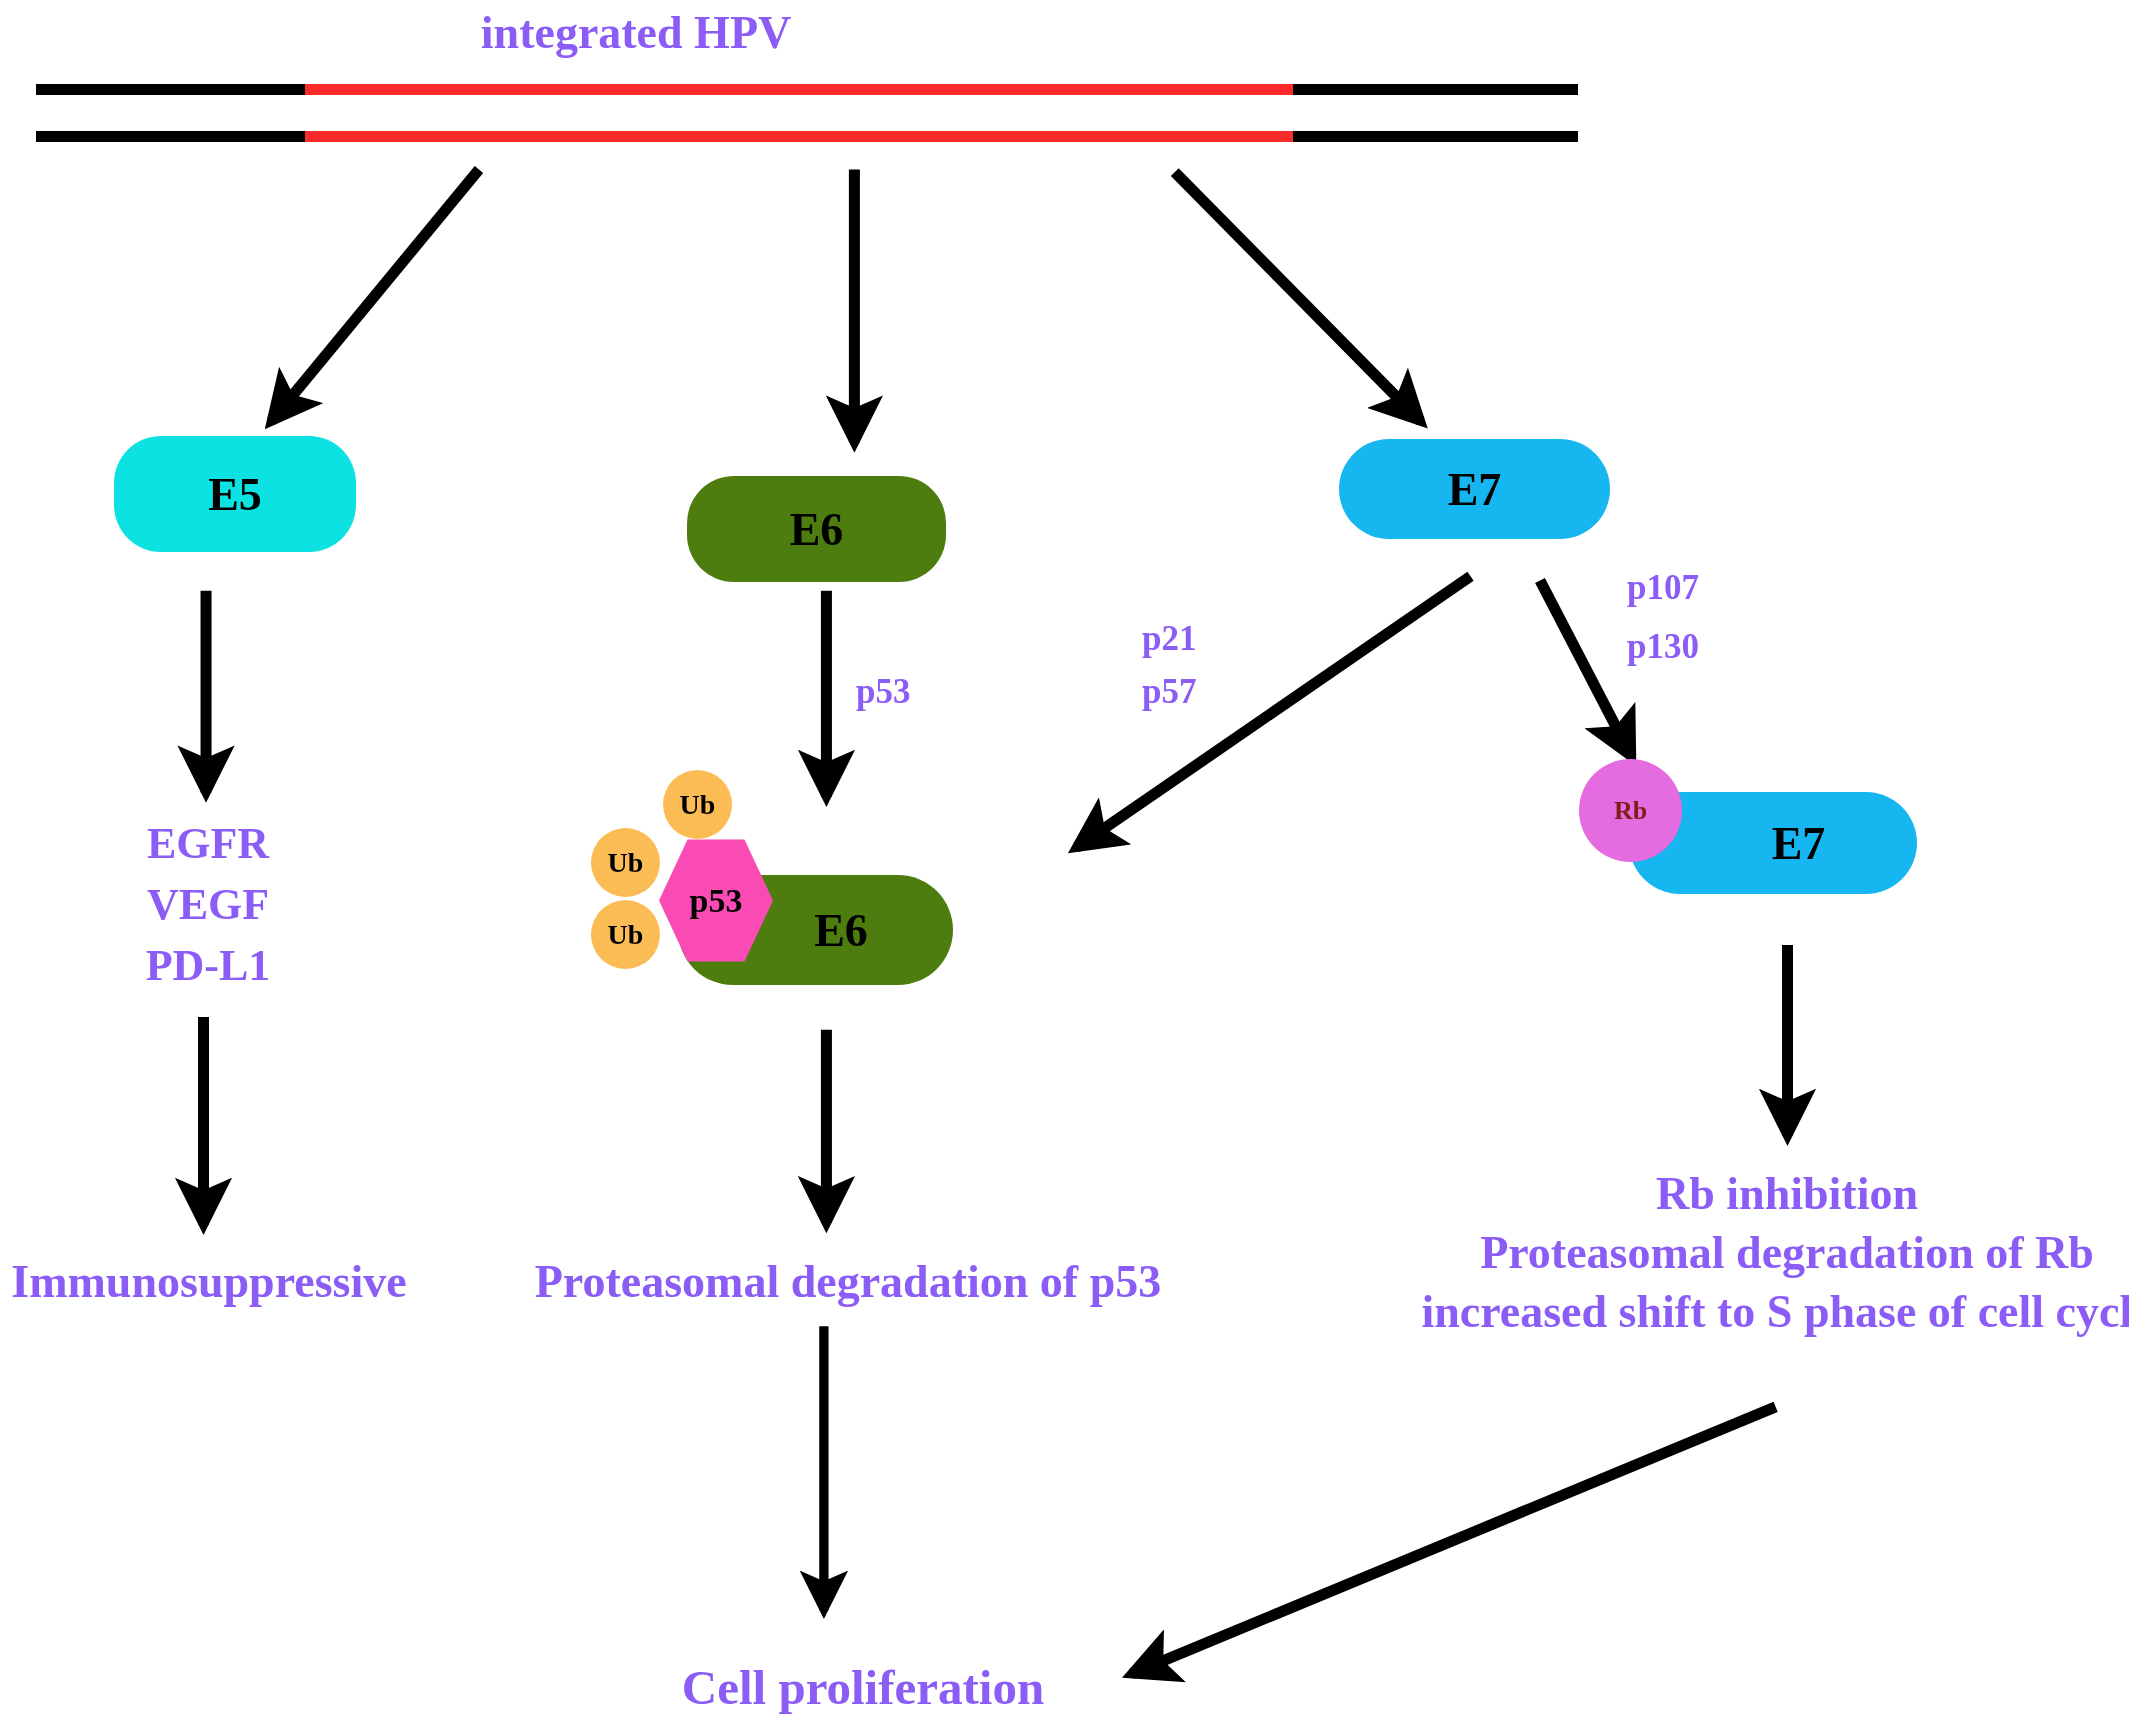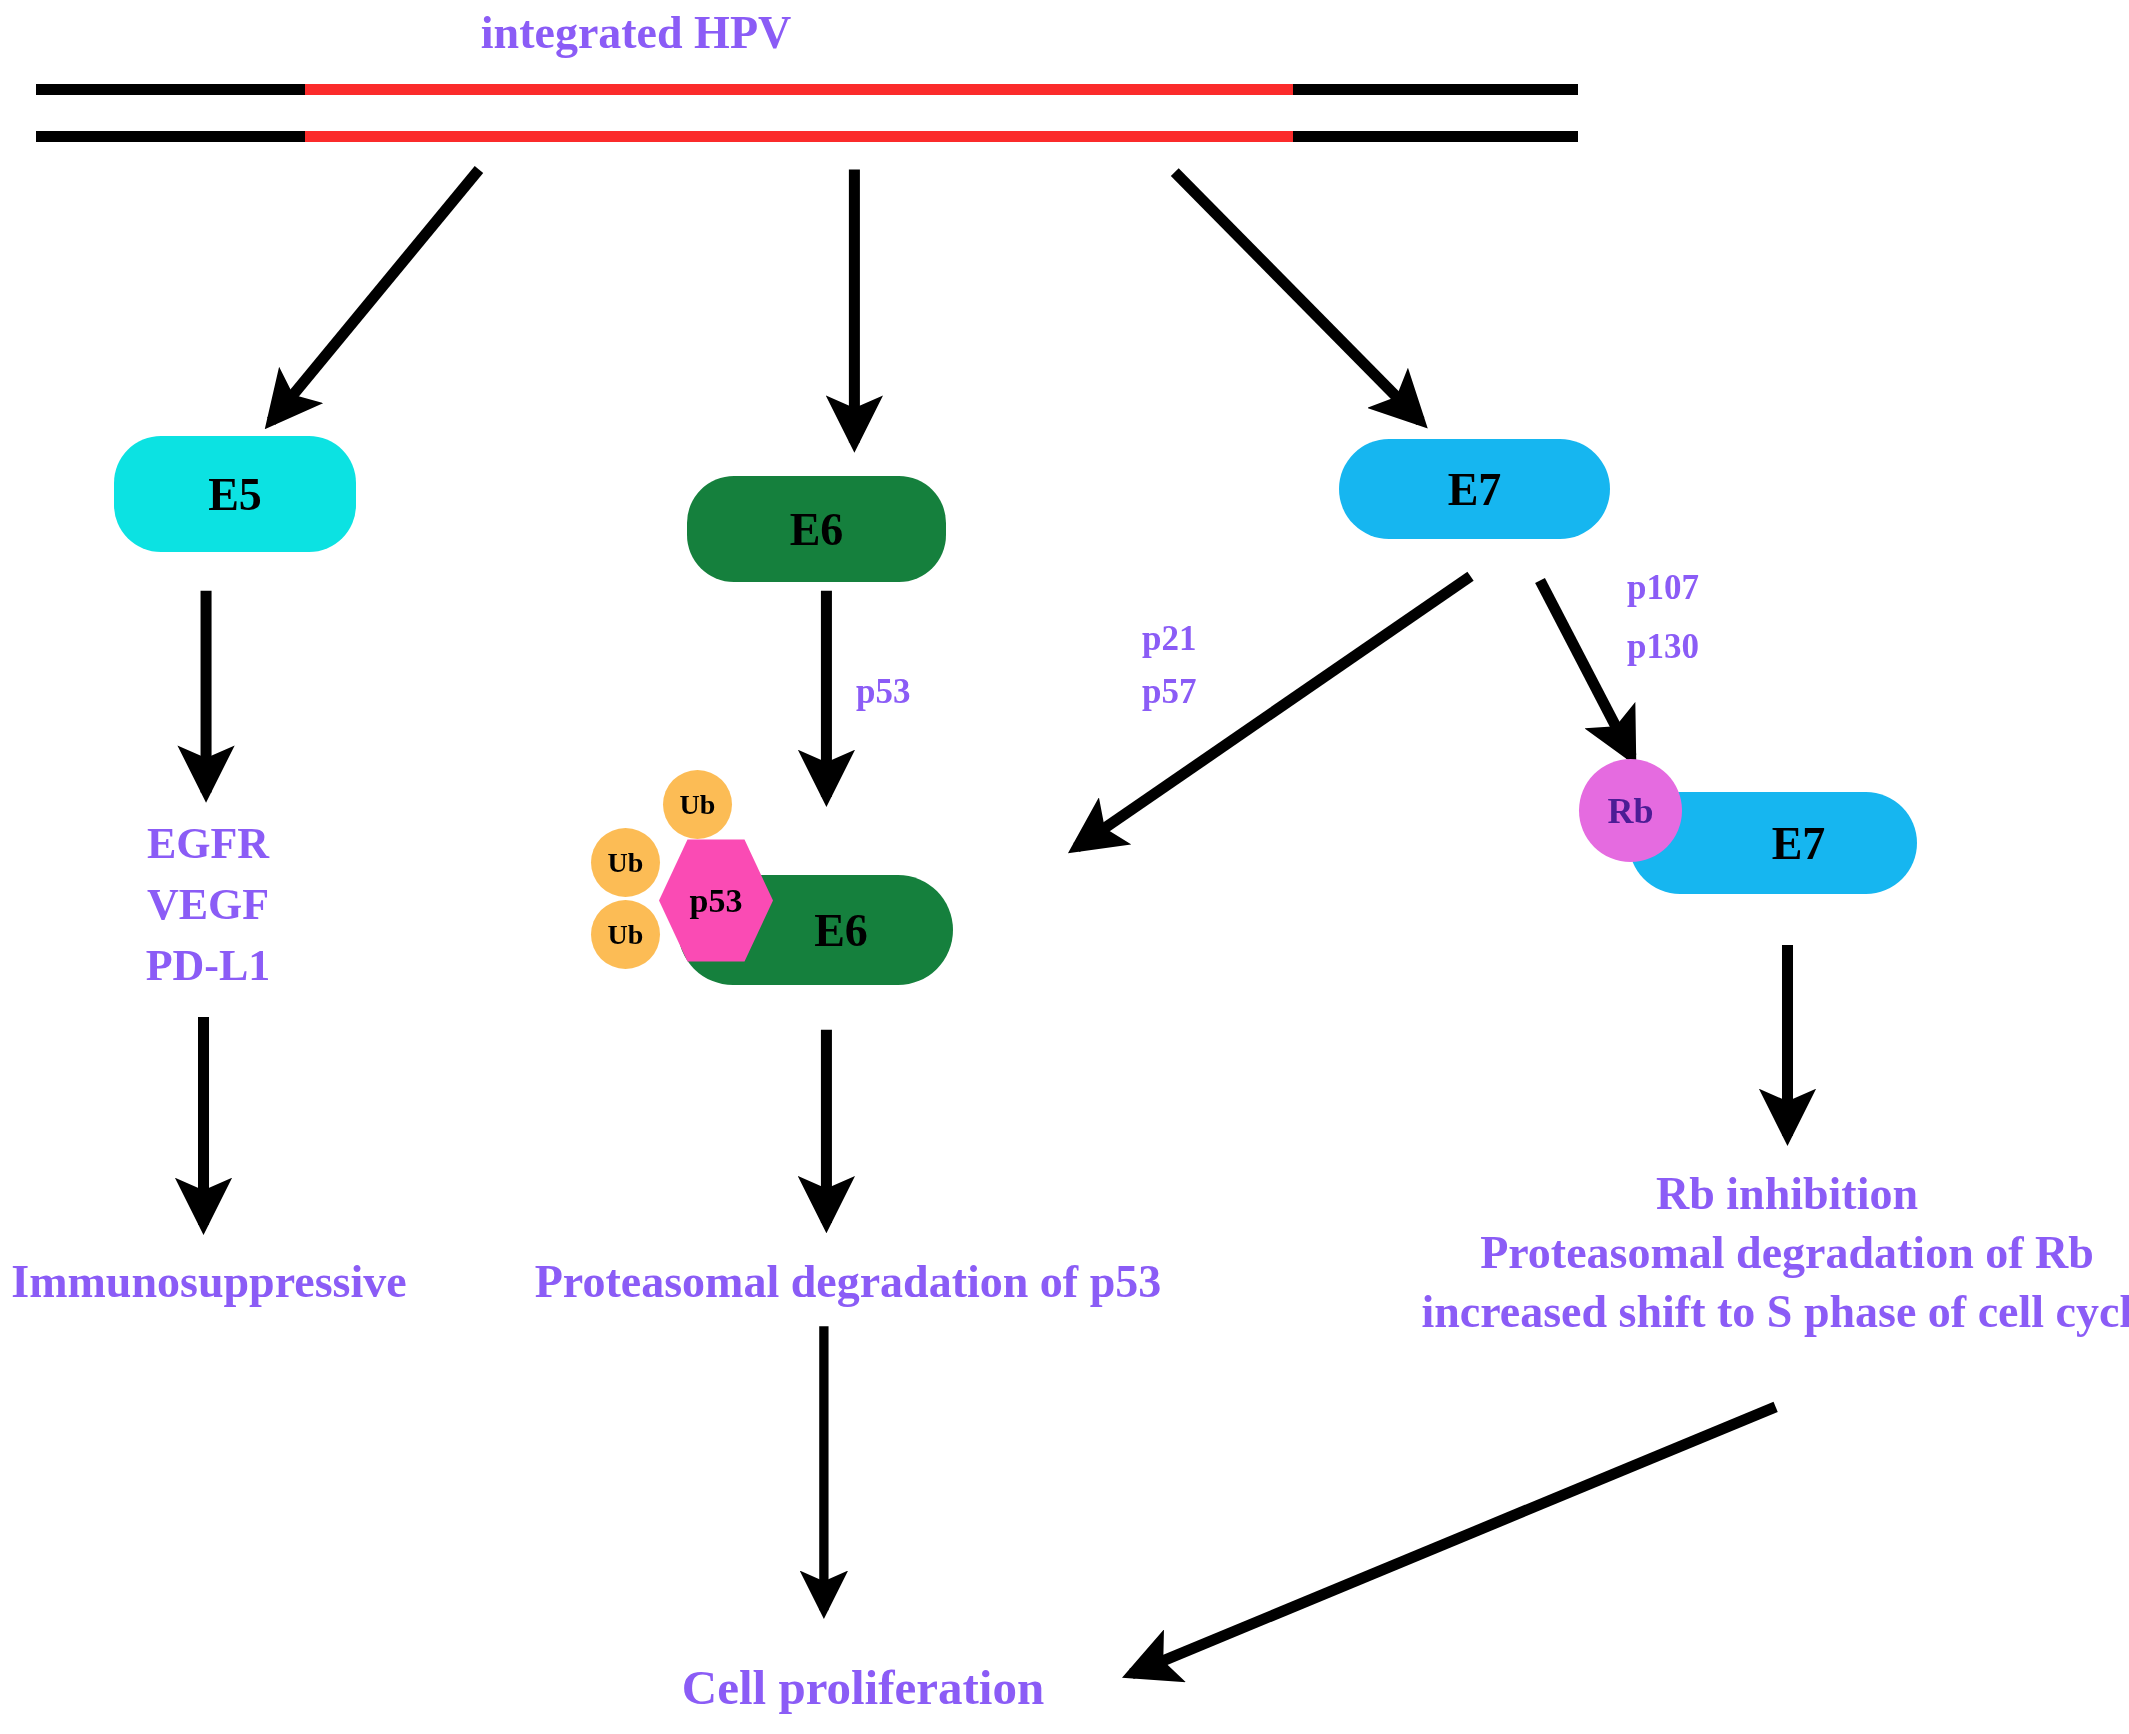--- a/index.html
+++ b/index.html
@@ -47,21 +47,21 @@
     position: absolute;
     display: flex;
     align-items: center;
     justify-content: center;
     border-radius: 847px;
     font-family: "Liberation Serif", "DejaVu Serif", serif;
     font-weight: bold;
     color: #000000;
   }
   .pill-e5 { background: #0ce2e2; }
-  .pill-e6 { background: #15803d; }
+  .pill-e6 { background: #4d7c0f; }
   .pill-e7 { background: #16b6f0; }
 
   
   .ub {
     position: absolute;
     border-radius: 50%;
     background: #fcbc55;
     display: flex;
     align-items: center;
     justify-content: center;
@@ -73,22 +73,22 @@
   
   .rb {
     position: absolute;
     border-radius: 50%;
     background: #e56be0;
     display: flex;
     align-items: center;
     justify-content: center;
     font-family: "Liberation Serif", "DejaVu Serif", serif;
     font-weight: bold;
-    font-size: 36px;
-    color: #4c1d95;
+    font-size: 26px;
+    color: #7f1d1d;
     z-index: 4;
   }
   
   .hex {
     position: absolute;
     background: #fa4bb4;
     clip-path: polygon(25% 2%, 75% 2%, 100% 50%, 75% 98%, 25% 98%, 0% 50%);
     display: flex;
     align-items: center;
     justify-content: center;

